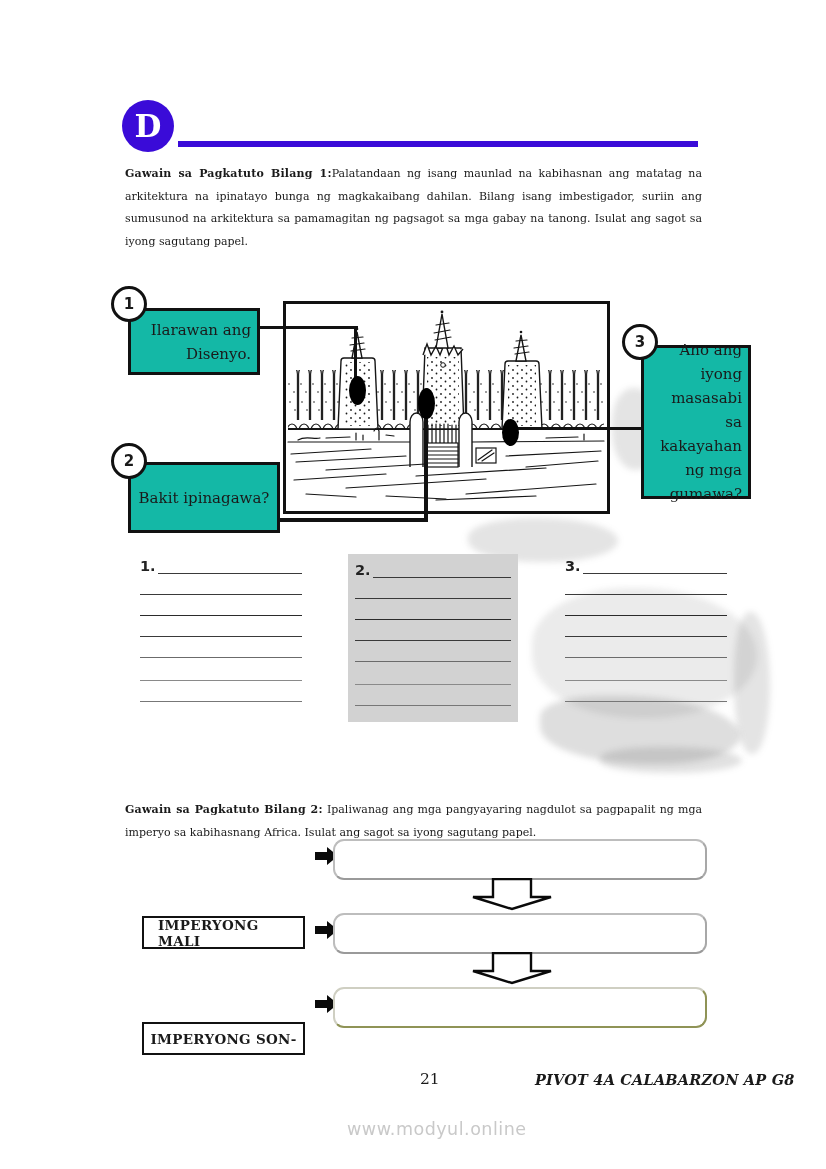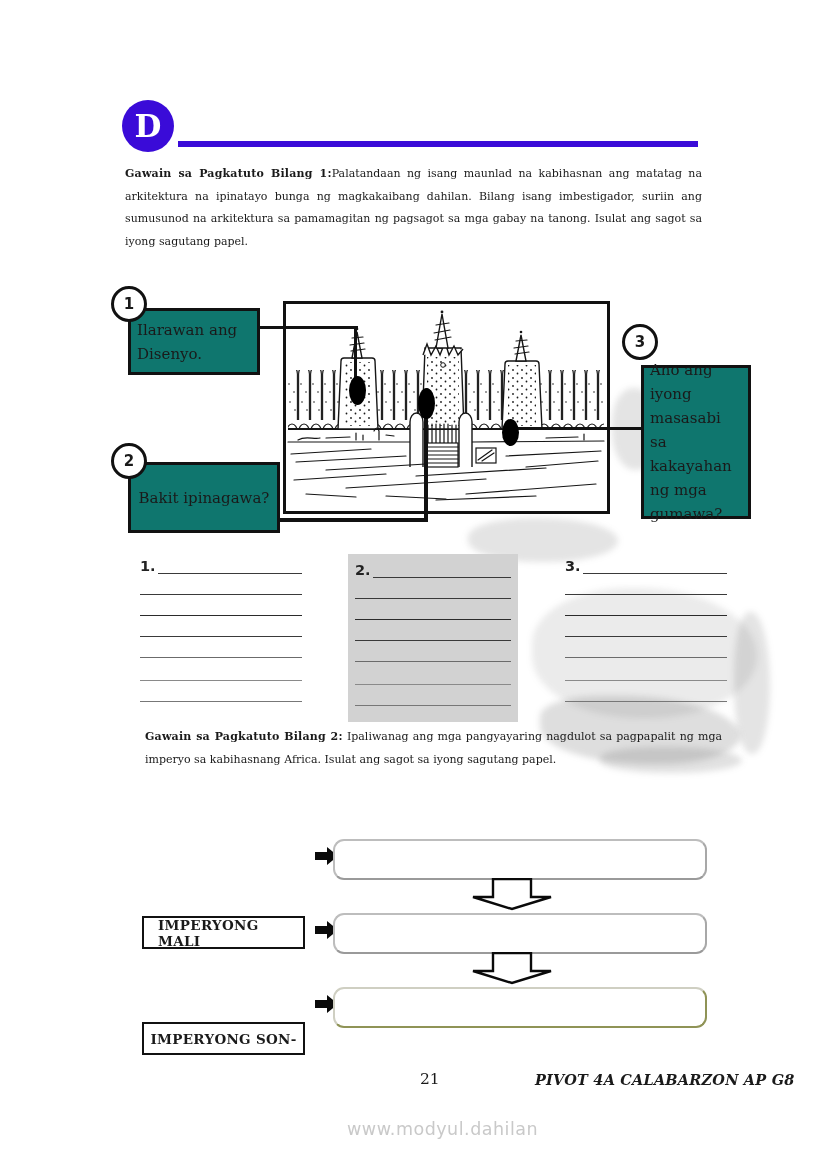--- a/index.html
+++ b/index.html
@@ -13,22 +13,22 @@
     background:#3A0BD8;display:flex;align-items:center;justify-content:center;
     color:#fff;font-weight:bold;font-size:31px;font-family:"DejaVu Serif",serif;}
   .h-rule{left:178px;top:141px;width:520px;height:6px;background:#3A0BD8;}
   
   .para{left:125px;width:577px;font-size:11px;line-height:22.6px;text-align:justify;}
   .para b{letter-spacing:.2px;}
   
   .num-circle{width:36px;height:36px;border-radius:50%;background:#fff;border:3px solid #111;
     box-sizing:border-box;display:flex;align-items:center;justify-content:center;
     font-family:"DejaVu Sans","Liberation Sans",sans-serif;font-weight:bold;font-size:15px;z-index:6;}
-  .c-box{background:#0f766e;border:3px solid #111;box-sizing:border-box;z-index:5;
-    display:flex;align-items:center;justify-content:center;text-align:left;
+  .c-box{background:#14b8a6;border:3px solid #111;box-sizing:border-box;z-index:5;
+    display:flex;align-items:center;justify-content:center;text-align:right;
     font-size:15px;line-height:24px;padding:4px 6px;}
   
   .conn{background:#111;z-index:2;}
   
   .frame{left:283px;top:301px;width:327px;height:213px;border:3.5px solid #111;
     box-sizing:border-box;background:#fff;z-index:1;}
   .marker{background:#000;border-radius:50%;z-index:4;}
   
   .ans-col{top:556px;width:162px;font-family:"DejaVu Sans","Liberation Sans",sans-serif;}
   .ans-num{font-size:14.5px;font-weight:bold;color:#222;}
@@ -95,21 +95,21 @@
   <div class="abs num-circle" style="left:111px;top:443px;">
       <span>2</span>
     </div>
   <div class="abs c-box" style="left:128px;top:462px;width:152px;height:71px;">
       <span>Bakit ipinagawa?</span>
     </div>
 
   <div class="abs num-circle" style="left:622px;top:324px;">
       <span>3</span>
     </div>
-  <div class="abs c-box" style="left:641px;top:365px;width:110px;height:154px;">
+  <div class="abs c-box" style="left:641px;top:345px;width:110px;height:154px;">
       <span>Ano ang iyong masasabi sa kakayahan ng mga gumawa?</span>
     </div>
 
   <div class="abs frame">
     <svg width="320" height="206" viewBox="0 0 320 206">
       <defs>
         <pattern id="arch" width="12" height="58" patternUnits="userSpaceOnUse">
           <path d="M0.6,58 V12 a5.4,8 0 0 1 10.8,0 V58" fill="#ffffff" stroke="#161616" stroke-width="1.1"></path>
           <circle cx="3" cy="22" r="0.8" fill="#222"></circle>
             <circle cx="8" cy="30" r="0.8" fill="#222"></circle>
@@ -214,21 +214,21 @@
         <div class="ln"></div>
       </div>
     <div class="ln"></div>
     <div class="ln"></div>
     <div class="ln"></div>
     <div class="ln"></div>
     <div class="ln"></div>
     <div class="ln"></div>
   </div>
 
-  <div class="abs para" style="top:726px;margin-left:20px;"><b>Gawain sa Pagkatuto Bilang 2:</b><span> Ipaliwanag ang mga pangyayaring nagdulot sa pagpapalit ng mga imperyo sa kabihasnang Africa. Isulat ang sagot sa  iyong sagutang papel.</span></div>
+  <div class="abs para" style="top:799px;"><b>Gawain sa Pagkatuto Bilang 2:</b><span> Ipaliwanag ang mga pangyayaring nagdulot sa pagpapalit ng mga imperyo sa kabihasnang Africa. Isulat ang sagot sa  iyong sagutang papel.</span></div>
 
   <svg class="abs fat-arrow" style="left:315px;top:847px;" width="23" height="18" viewBox="0 0 23 18">
       <polygon points="0,5 12,5 12,0 23,9 12,18 12,13 0,13" fill="#0a0a0a"></polygon>
     </svg>
   <div class="abs emp-box" style="top:839px;"></div>
 
   <svg class="abs down-arrow" style="top:878px;" width="80" height="33" viewBox="0 0 80 33">
     <polygon points="21,1 59,1 59,19 79,19 40,31 1,19 21,19" fill="#ffffff" stroke="#0a0a0a" stroke-width="2.4" stroke-linejoin="miter"></polygon>
   </svg>
 
@@ -247,15 +247,15 @@
   <div class="abs emp-label" style="top:990px;margin-top:32px;">
       <span>IMPERYONG SON-</span>
     </div>
   <svg class="abs fat-arrow" style="left:315px;top:995px;" width="23" height="18" viewBox="0 0 23 18">
       <polygon points="0,5 12,5 12,0 23,9 12,18 12,13 0,13" fill="#0a0a0a"></polygon>
     </svg>
   <div class="abs emp-box olive" style="top:987px;"></div>
 
   <div class="abs pg-num">21</div>
   <div class="abs foot-right">PIVOT 4A CALABARZON AP G8</div>
-  <div class="abs watermark">www.modyul.dahilan</div>
+  <div class="abs watermark">www.modyul.online</div>
 
 </div>
 
 </body></html>

